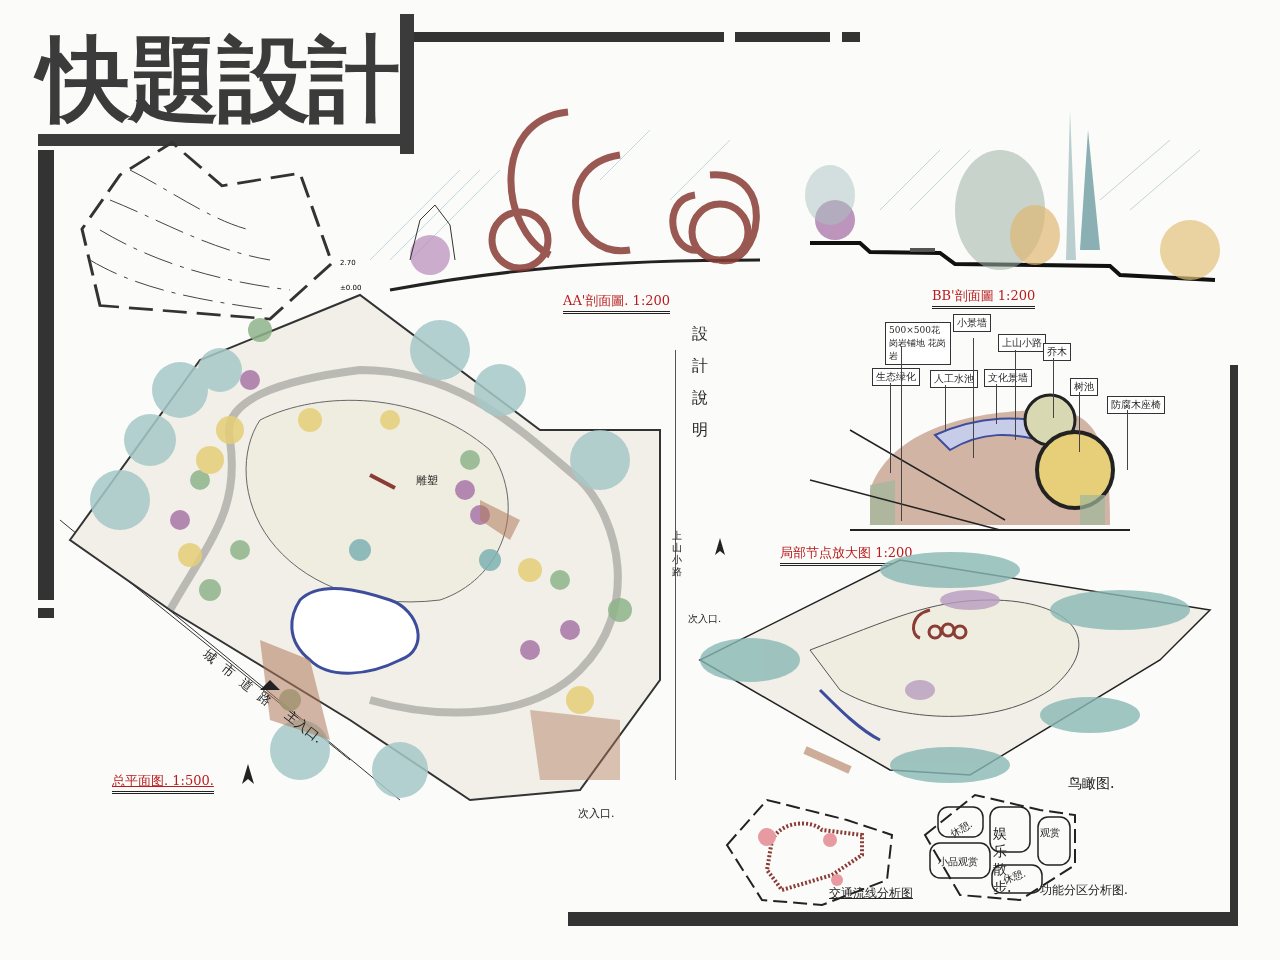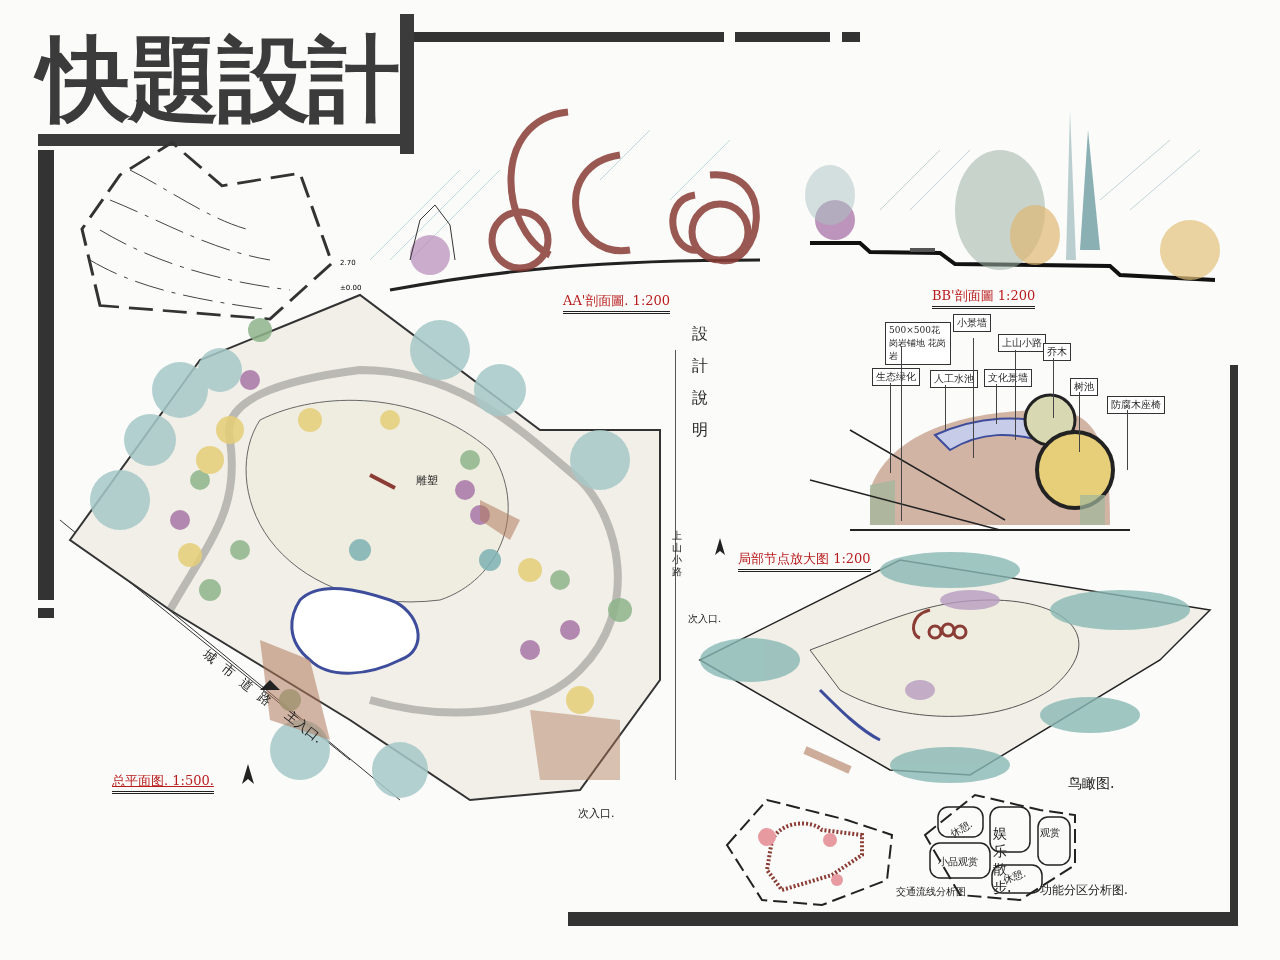--- a/index.html
+++ b/index.html
@@ -194,21 +194,21 @@
 <div class="leader" style="left:945px;top:385px;height:45px;"></div>
 <div class="leader" style="left:996px;top:384px;height:40px;"></div>
 <div class="leader" style="left:1079px;top:392px;height:60px;"></div>
 <div class="leader" style="left:1127px;top:410px;height:60px;"></div>
 
 <div class="north" style="left:712px;top:535px;">
   <svg width="16" height="24" style="position:static;">
       <polygon points="8,3 13,20 8,16 3,20" fill="#222"></polygon>
     </svg>
 </div>
-<div class="caption" style="left:738px;top:544px;margin-top:6px;">局部节点放大图 1:200</div>
+<div class="caption" style="left:780px;top:544px;">局部节点放大图 1:200</div>
 
 <svg width="540" height="250" style="left:690px;top:540px;">
   <polygon points="10,120 210,20 520,70 470,120 280,235 200,230" fill="#f1efe7" stroke="#222" stroke-width="1.5"></polygon>
   <path d="M120,110 C200,80 240,60 300,60 C380,60 420,100 360,150 C300,190 200,180 150,150 Z" fill="#efede0" stroke="#555" stroke-width="1"></path>
   <g opacity="0.8">
     <ellipse cx="60" cy="120" rx="50" ry="22" fill="#8ab9b5"></ellipse>
     <ellipse cx="260" cy="30" rx="70" ry="18" fill="#8ab9b5"></ellipse>
     <ellipse cx="430" cy="70" rx="70" ry="20" fill="#8ab9b5"></ellipse>
     <ellipse cx="260" cy="225" rx="60" ry="18" fill="#8ab9b5"></ellipse>
     <ellipse cx="400" cy="175" rx="50" ry="18" fill="#8ab9b5"></ellipse>
@@ -226,21 +226,21 @@
 </svg>
 <div class="hand abs" style="left:1068px;top:775px;font-size:14px;">鸟瞰图.</div>
 
 <svg width="200" height="130" style="left:712px;top:780px;">
   <polygon points="15,65 55,20 135,40 180,55 175,100 110,125 50,120" fill="none" stroke="#222" stroke-width="2" stroke-dasharray="14,6"></polygon>
   <path d="M60,60 C70,40 100,40 110,50 L150,55 L150,75 L120,95 L70,110 L55,90 Z" fill="none" stroke="#8a3c35" stroke-width="4" stroke-dasharray="2,2"></path>
   <circle cx="55" cy="57" r="9" fill="#e79aa0"></circle>
   <circle cx="118" cy="60" r="7" fill="#e79aa0"></circle>
   <circle cx="125" cy="100" r="6" fill="#e79aa0"></circle>
 </svg>
-<div class="hand abs" style="left:896px;top:885px;font-size:10px;">交通流线分析图</div>
+<div class="hand abs" style="left:829px;top:885px;font-size:12px;text-decoration:underline;">交通流线分析图</div>
 
 <svg width="180" height="130" style="left:910px;top:785px;">
   <polygon points="15,50 65,10 130,25 165,30 165,80 110,115 50,110" fill="none" stroke="#222" stroke-width="2" stroke-dasharray="14,6"></polygon>
   <rect x="28" y="22" width="45" height="30" rx="10" fill="none" stroke="#222" stroke-width="1.5"></rect>
   <rect x="80" y="22" width="40" height="45" rx="10" fill="none" stroke="#222" stroke-width="1.5"></rect>
   <rect x="128" y="32" width="32" height="48" rx="10" fill="none" stroke="#222" stroke-width="1.5"></rect>
   <rect x="20" y="58" width="60" height="35" rx="10" fill="none" stroke="#222" stroke-width="1.5"></rect>
   <rect x="82" y="80" width="50" height="28" rx="10" fill="none" stroke="#222" stroke-width="1.5"></rect>
 </svg>
 <div class="hand abs" style="left:950px;top:822px;font-size:10px;transform:rotate(-30deg);">休憩.</div>

